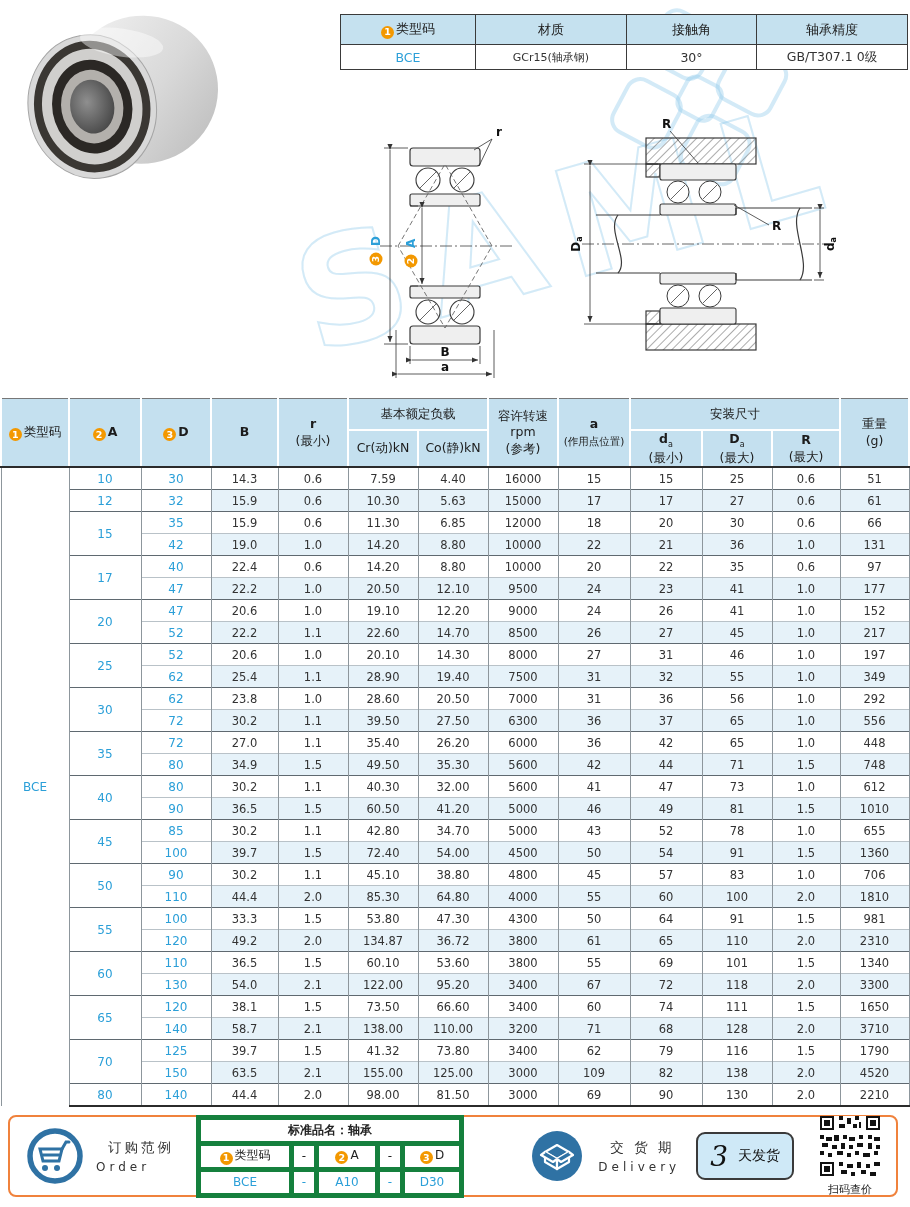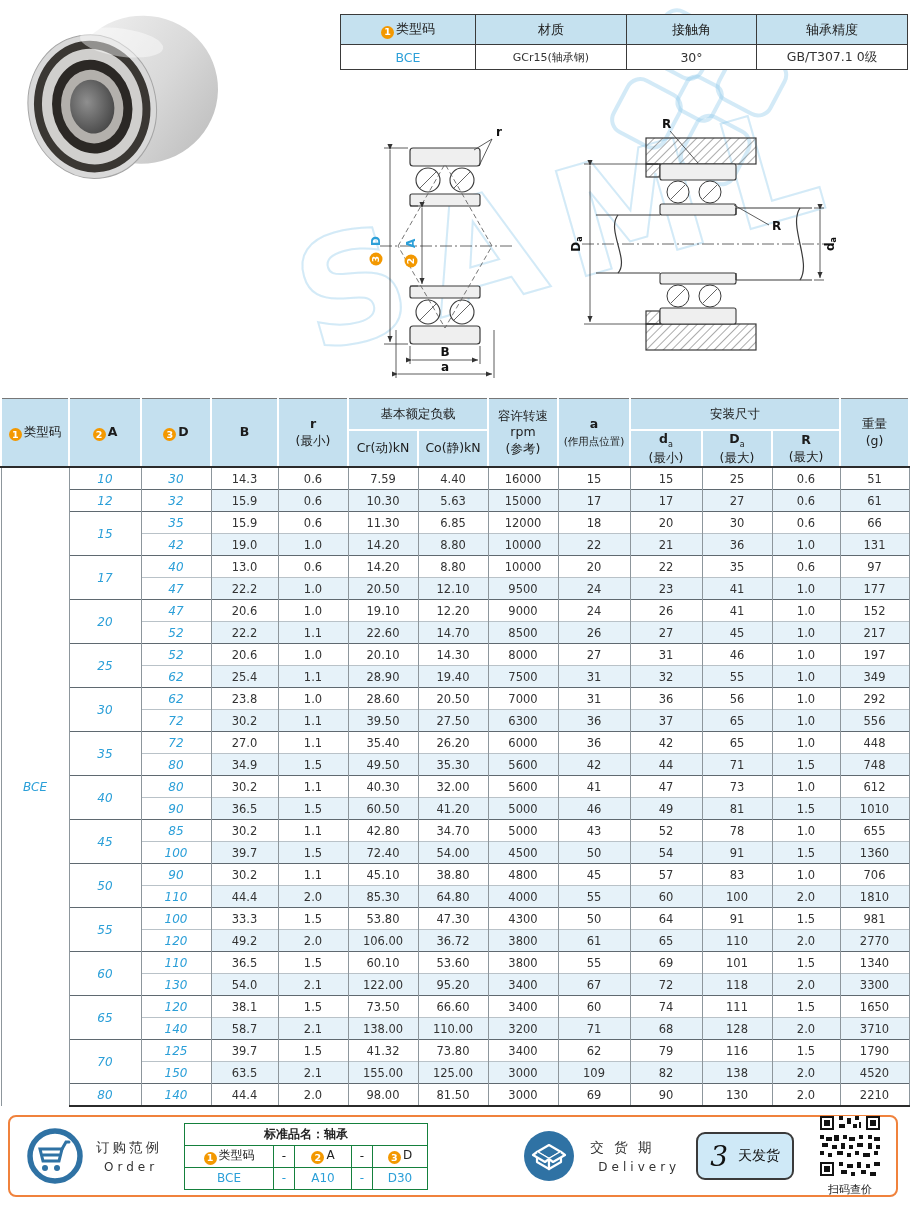--- a/index.html
+++ b/index.html
@@ -51,31 +51,31 @@
   .spec th.bb{border-bottom:2px solid #2b2b2b;}
   .spec th .small{font-size:10.5px;}
   .spec th sub{font-size:8px;}
   .spec th .hl{font-weight:600;}
   .spec td{border-left:1px solid #8d969c;border-right:1px solid #8d969c;
            border-top:1px solid #b9c2c8;font-size:11.5px;text-align:center;
            height:21px;color:#333;background:#fff;padding:0;}
   .spec tr.gs td{border-top:1px solid #5f6970;}
   .spec tbody tr:last-child td{border-bottom:2px solid #2b2b2b;}
   .spec tr.alt td.val{background:#e6f2f9;}
-  .spec td.code-cell,.spec td.a-cell,.spec td.d-cell{color:#2b9fd8;font-size:12px;font-style:italic;}
+  .spec td.code-cell,.spec td.a-cell,.spec td.d-cell{color:#2b9fd8;font-size:12px;}
 
   
   .footer{position:absolute;top:1115px;left:8px;width:890px;height:82px;
           border:2.5px solid #f0823c;border-radius:8px;display:flex;align-items:center;
           padding:0 16px;box-sizing:border-box;gap:12px;background:#fff;z-index:2;}
   .ftext{display:flex;flex-direction:column;color:#333;}
-  .ftext .cn{font-size:13.5px;letter-spacing:3px;}
-  .ftext .en{font-size:12px;letter-spacing:4px;margin-top:3px;margin-left:8px;}
+  .ftext .cn{font-size:13.5px;letter-spacing:3px;margin-left:12px;}
+  .ftext .en{font-size:12px;letter-spacing:4px;margin-top:3px;}
   .order-table{border-collapse:collapse;margin-left:10px;}
-  .order-table td{border:1px solid #15803d;text-align:center;font-size:12px;height:21px;padding:0 2px;}
+  .order-table td{border:5px solid #15803d;text-align:center;font-size:12px;height:21px;padding:0 2px;}
   .order-table .tt{font-weight:bold;font-size:12px;}
   .order-table .w1{width:84px}.order-table .wd{width:16px}.order-table .w2{width:52px}.order-table .w3{width:50px}
   .order-table td.blue{color:#2b9fd8;}
   .spacer{flex:1;}
   .days-box{border:2px solid #3a3a3a;border-radius:9px;background:#cfe9f7;height:44px;
             display:flex;align-items:center;padding:0 12px;gap:10px;margin-left:4px;}
   .days-box .num{font-family:"DejaVu Serif","Liberation Serif",serif;font-style:italic;
                  font-size:28px;color:#111;}
   .days-box .txt{font-size:14px;color:#111;}
   .qr-wrap{display:flex;flex-direction:column;align-items:center;margin-left:14px;}
@@ -374,21 +374,21 @@
           <td class="val">10000</td>
           <td class="val">22</td>
           <td class="val">21</td>
           <td class="val">36</td>
           <td class="val">1.0</td>
           <td class="val">131</td>
         </tr>
         <tr class="gs">
           <td class="a-cell" rowspan="2">17</td>
           <td class="d-cell">40</td>
-          <td class="val">13.0</td>
+          <td class="val">22.4</td>
           <td class="val">0.6</td>
           <td class="val">14.20</td>
           <td class="val">8.80</td>
           <td class="val">10000</td>
           <td class="val">20</td>
           <td class="val">22</td>
           <td class="val">35</td>
           <td class="val">0.6</td>
           <td class="val">97</td>
         </tr>
@@ -605,28 +605,28 @@
           <td class="val">50</td>
           <td class="val">64</td>
           <td class="val">91</td>
           <td class="val">1.5</td>
           <td class="val">981</td>
         </tr>
         <tr class="alt">
           <td class="d-cell">120</td>
           <td class="val">49.2</td>
           <td class="val">2.0</td>
-          <td class="val">106.00</td>
+          <td class="val">134.87</td>
           <td class="val">36.72</td>
           <td class="val">3800</td>
           <td class="val">61</td>
           <td class="val">65</td>
           <td class="val">110</td>
           <td class="val">2.0</td>
-          <td class="val">2770</td>
+          <td class="val">2310</td>
         </tr>
         <tr class="gs">
           <td class="a-cell" rowspan="2">60</td>
           <td class="d-cell">110</td>
           <td class="val">36.5</td>
           <td class="val">1.5</td>
           <td class="val">60.10</td>
           <td class="val">53.60</td>
           <td class="val">3800</td>
           <td class="val">55</td>

